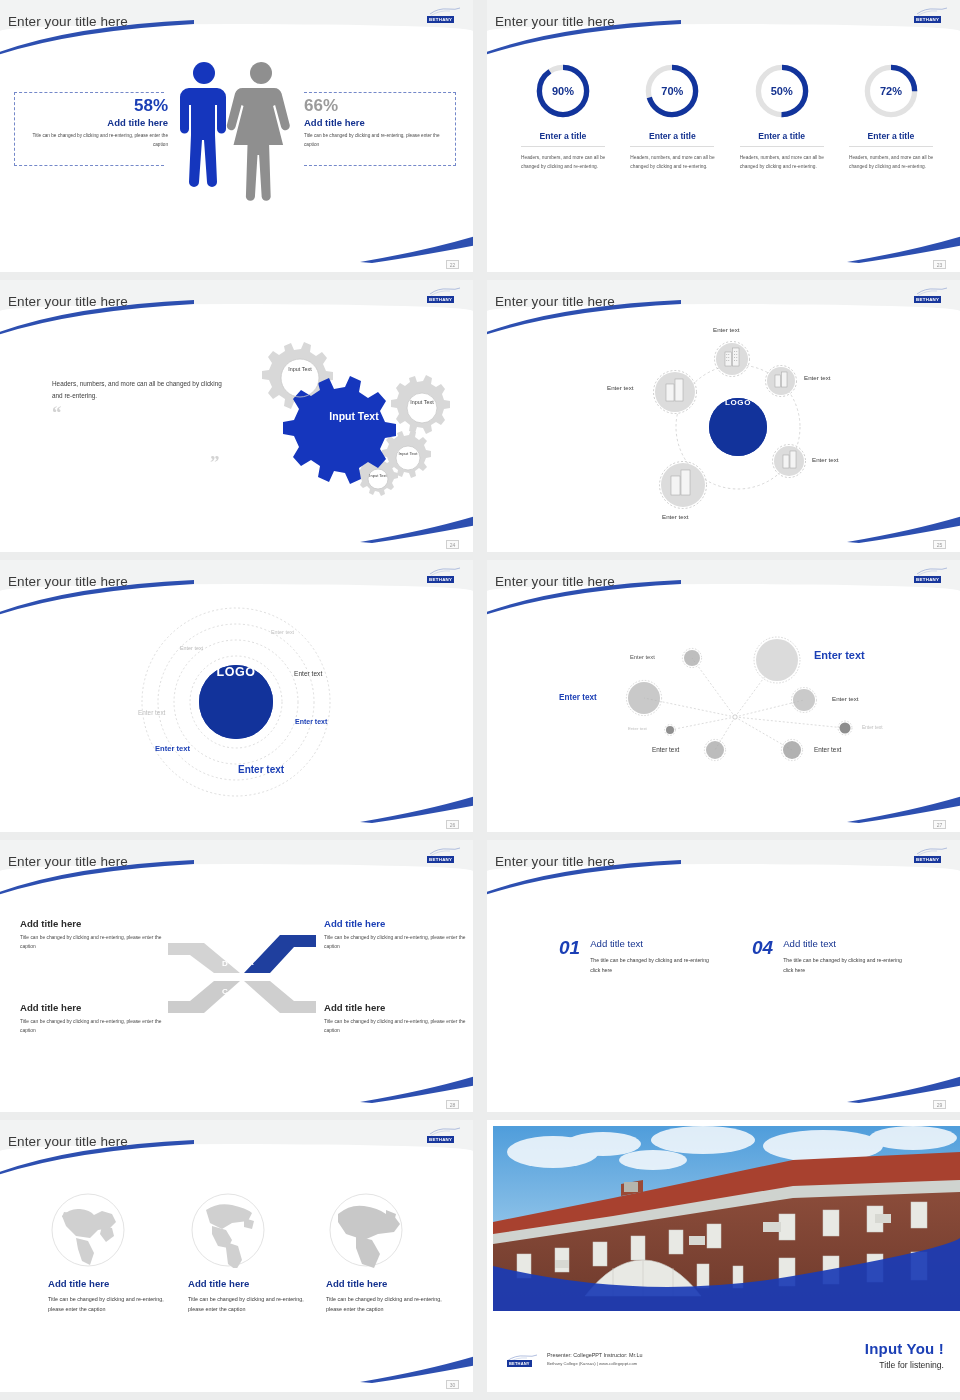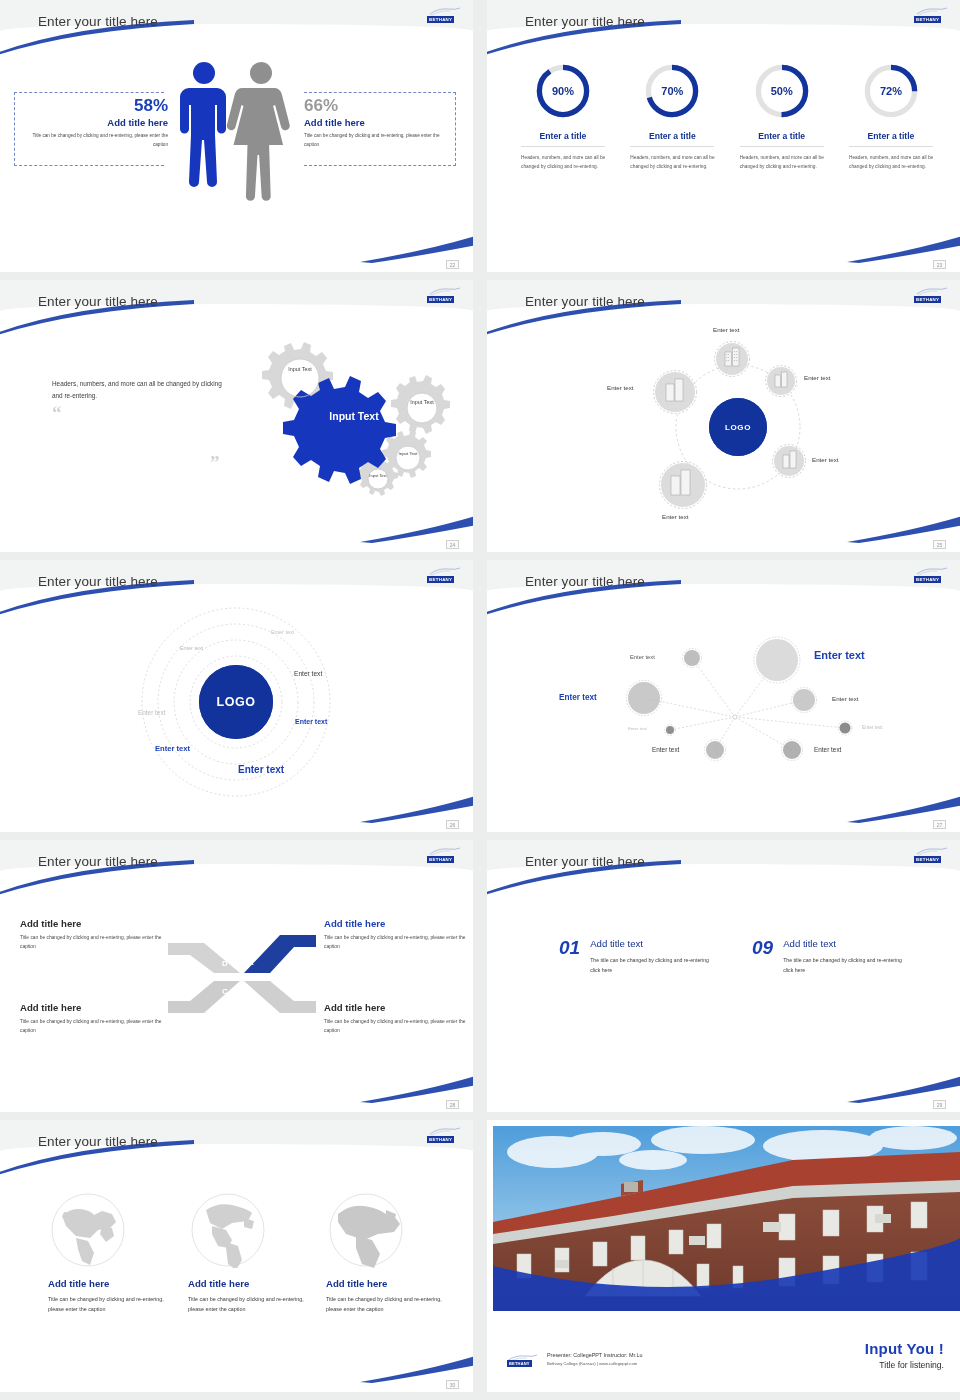--- a/index.html
+++ b/index.html
@@ -23,21 +23,21 @@
     background: #ffffff;
     overflow: hidden;
   }
   
   .hdr {
     position: absolute; top: 0; left: 0; right: 0; height: 33px;
     background: #f2f3f3;
     z-index: 1;
   }
   .hdr-title {
-    position: absolute; left: 38px; top: 14px;
+    position: absolute; left: 8px; top: 14px;
     font-size: 13.5px; color: #3a3a3a; letter-spacing: .1px;
     z-index: 4; white-space: nowrap;
   }
   .body-white {
     position: absolute; left: 0; top: 24px; right: 0; bottom: 17px;
     background: #fff; z-index: 2;
     border-radius: 100% 100% 0 0 / 14px 14px 0 0;
   }
   .arc-top {
     position: absolute; left: -6px; top: 18px; width: 492px; height: 40px;
@@ -103,21 +103,21 @@
   .gears { position:absolute; left:222px; top:48px; width:240px; height:180px; }
   .gear-lbl { position:absolute; text-align:center; font-size:5.4px; color:#3d3d3d;
      line-height:6.6px; pointer-events:none; }
   .gear-lbl.big { font-size:10.5px; font-weight:bold; color:#fff; line-height:12px; }
 
   
   .hub { position:absolute; inset:0; }
   .hub-lbl { position:absolute; font-size:6.2px; color:#3a3a3a; white-space:nowrap; }
   .logo-circle {
     position:absolute; border-radius:50%; background:#12339b;
-    display:flex; align-items:center; justify-content:center;
+    display:flex; justify-content:center;
     color:#fff; font-weight:bold;
   }
 
   
   .ring-lbl { position:absolute; white-space:nowrap; }
 
   
   .net-lbl { position:absolute; white-space:nowrap; }
 
   
@@ -641,21 +641,21 @@
     </div>
     <div class="content">
       <div style="position:absolute; left:72px; top:98px; display:flex; gap:10px;">
         <div class="s8-num">01</div>
         <div>
           <div class="s8-h">Add title text</div>
           <div class="s8-p">The title can be changed by clicking and re-entering click here</div>
         </div>
       </div>
       <div style="position:absolute; left:265px; top:98px; display:flex; gap:10px;">
-        <div class="s8-num">09</div>
+        <div class="s8-num">04</div>
         <div>
           <div class="s8-h">Add title text</div>
           <div class="s8-p">The title can be changed by clicking and re-entering click here</div>
         </div>
       </div>
     </div>
     <div class="pagenum">29</div>
   </div>
 
   <div class="slide">

